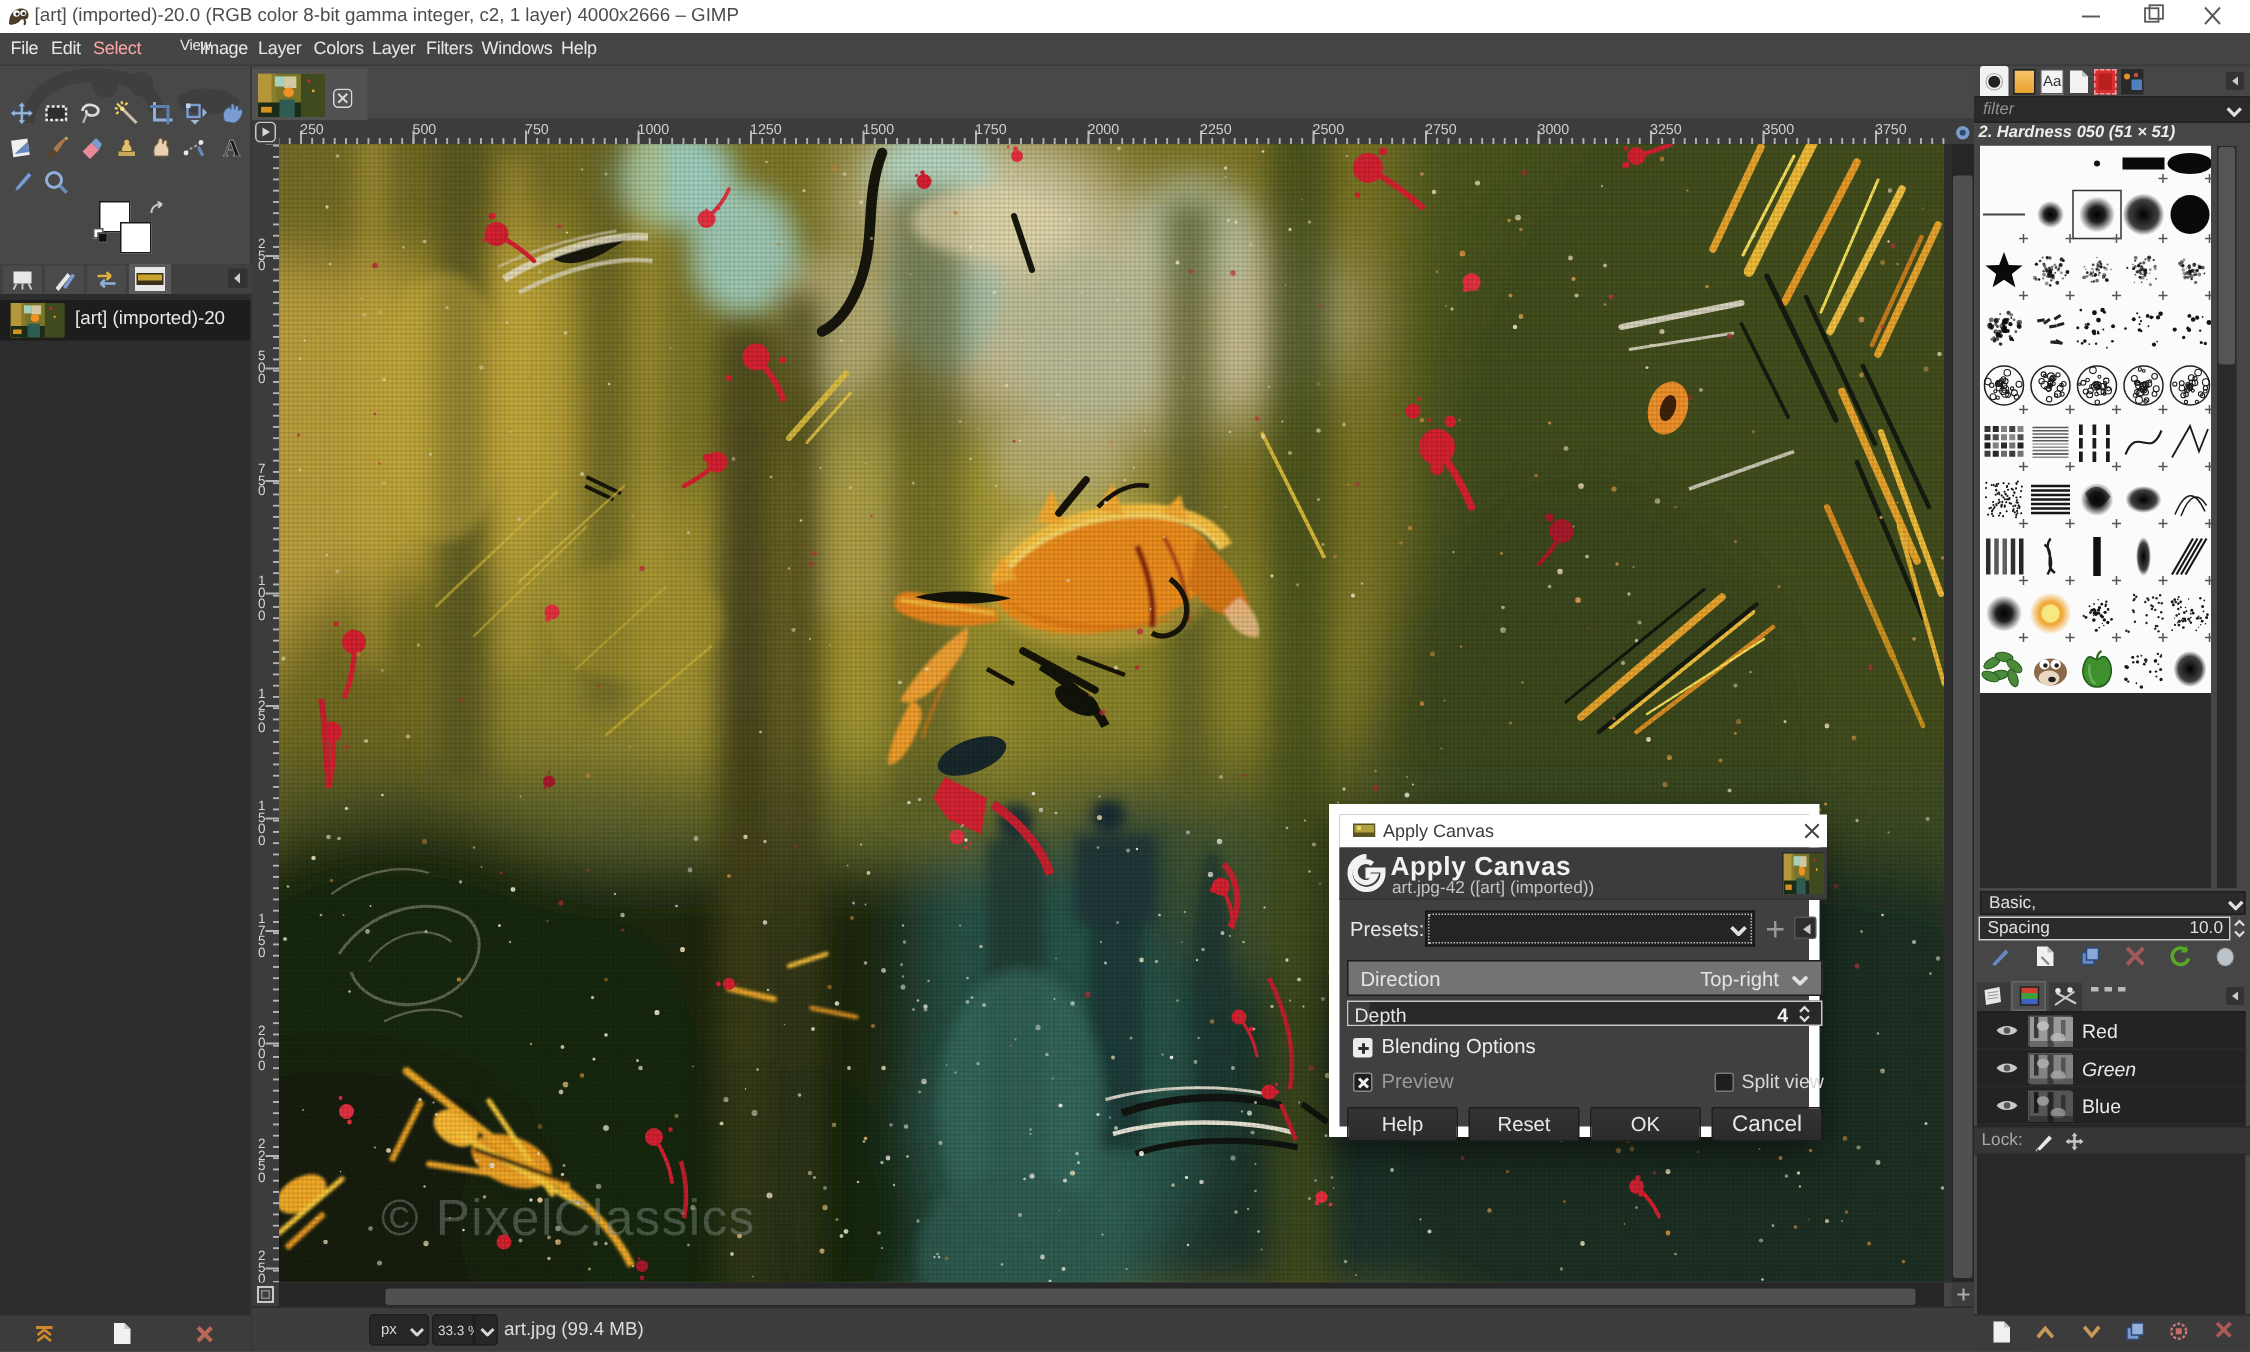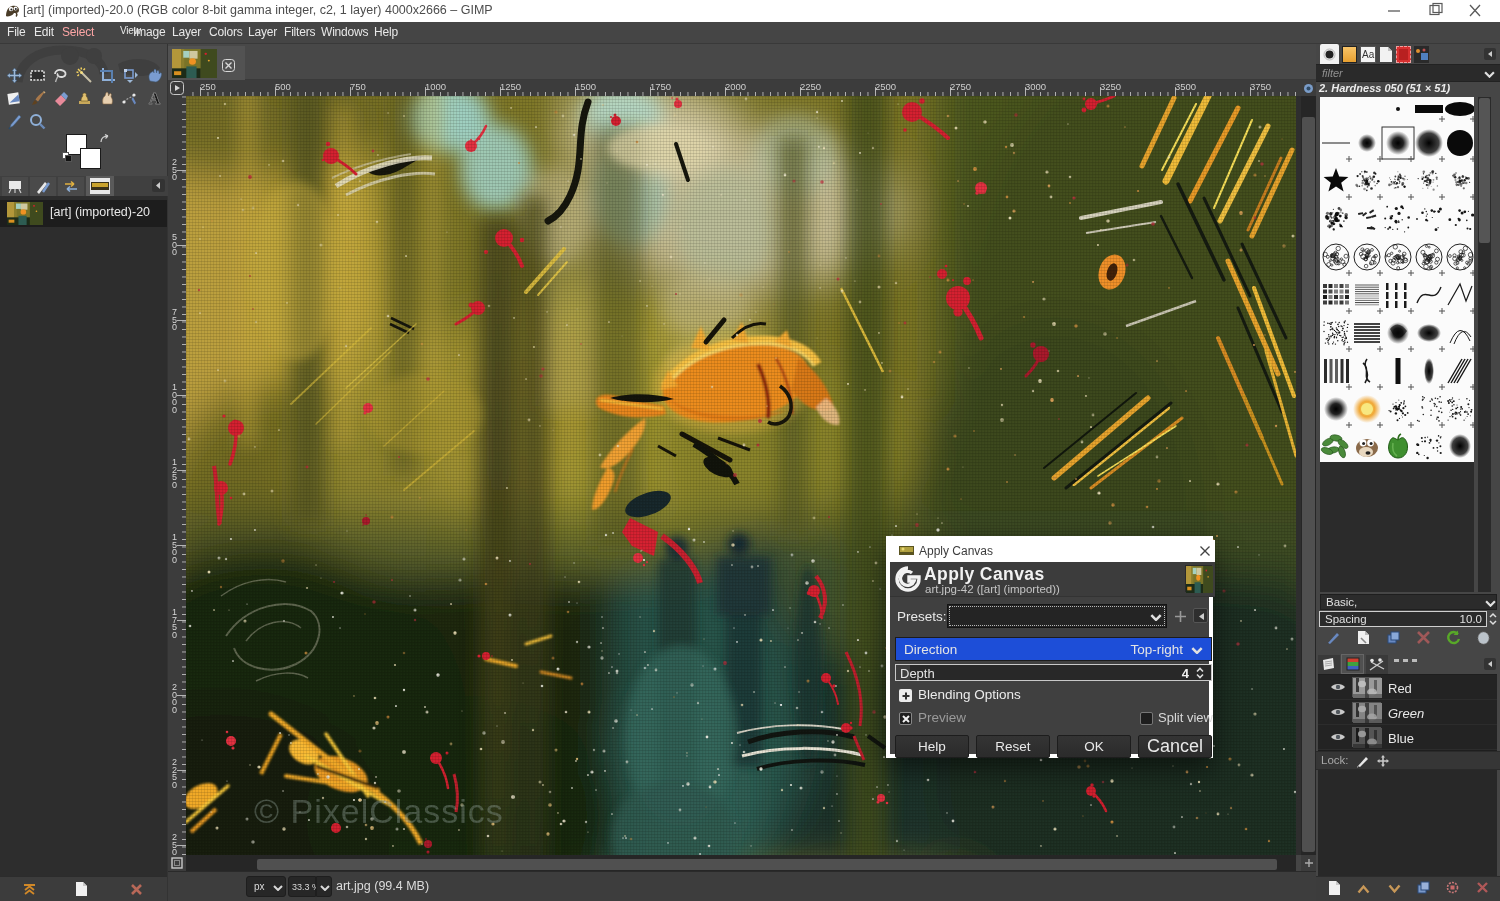--- a/index.html
+++ b/index.html
@@ -2326,21 +2326,21 @@
           <rect x="5" y="2" width="8" height="8" fill="#98b0d8" stroke="#2a4a7a"></rect>
         </svg></div>
       <div class="abs" style="left:129px;top:836px;width:15px;height:16px;"><svg width="15" height="15" viewBox="0 0 15 15">
           <circle cx="7.5" cy="7.5" r="5" fill="none" stroke="#c87878" stroke-width="1.6" stroke-dasharray="2,1.2"></circle>
           <rect x="5.5" y="5.5" width="4" height="4" fill="#c86868"></rect>
         </svg></div>
       <div class="abs" style="left:160px;top:836px;width:15px;height:16px;"><svg width="13" height="13" viewBox="0 0 13 13">
           <path d="M2,2 L11,11 M11,2 L2,11" stroke="#b05858" stroke-width="2.4"></path>
         </svg></div>
     </div>
-    <div class="abs" style="left:886px;top:536px;width:327px;height:222px;background:#404040;border:4px solid #ffffff;box-shadow:0 10px 26px rgba(0,0,0,0.55)">
+    <div class="abs" style="left:886px;top:536px;width:327px;height:222px;background:#404040;border:7px solid #ffffff;box-shadow:0 10px 26px rgba(0,0,0,0.55)">
       <div class="abs" style="left:0;top:0;width:325px;height:22px;background:#ffffff">
         <svg style="position:absolute;left:9px;top:4px" width="15" height="13" viewBox="0 0 15 13">
           <rect x="0" y="2" width="15" height="9" fill="#5a5420"></rect>
           <rect x="1" y="3" width="13" height="5" fill="#b0a040"></rect>
           <circle cx="4" cy="5" r="1.5" fill="#e8d870"></circle>
         </svg>
         <span style="position:absolute;left:29px;top:4px;font-size:12px;color:#3c3c3c">Apply Canvas</span>
         <svg style="position:absolute;left:309px;top:5px" width="12" height="12" viewBox="0 0 12 12">
           <path d="M1.5,1.5 L10.5,10.5 M10.5,1.5 L1.5,10.5" stroke="#444" stroke-width="1.3"></path>
         </svg>
@@ -2377,21 +2377,21 @@
         </div>
       </div>
       <svg class="abs" style="left:284px;top:70px" width="13" height="13" viewBox="0 0 13 13">
         <path d="M6.5,1 V12 M1,6.5 H12" stroke="#999" stroke-width="1.6"></path>
       </svg>
       <div class="abs" style="left:303px;top:68px;width:15px;height:15px;background:#2e2e2e;border:1px solid #555;border-radius:2px">
         <svg style="position:absolute;left:4px;top:4px" width="7" height="7" viewBox="0 0 7 7">
           <path d="M6,0 L1,3.5 L6,7Z" fill="#ccc"></path>
         </svg>
       </div>
-      <div class="abs" style="left:5px;top:97px;width:317px;height:24px;background:#1d4ed8;border:1px solid #1c1c1c">
+      <div class="abs" style="left:5px;top:97px;width:317px;height:24px;background:#737373;border:1px solid #1c1c1c">
         <span style="position:absolute;left:8px;top:4px;font-size:13.5px;color:#e4e4e4">Direction</span>
         <span style="position:absolute;right:28px;top:4px;font-size:13.5px;color:#e4e4e4">Top-right</span>
         <div style="position:absolute;right:8px;top:9px">
           <svg width="12" height="7" viewBox="0 0 10 6" style="display:block">
             <path d="M1,1 L5,5 L9,1" stroke="#e0e0e0" stroke-width="2.2" fill="none"></path>
           </svg>
         </div>
       </div>
       <div class="abs" style="left:5px;top:124px;width:317px;height:17px;background:#282828;border:1px solid #c8c8c8">
         <div style="position:absolute;left:0;top:0;width:14px;height:15px;background:#3e3e3e"></div>
@@ -2412,14 +2412,14 @@
         <svg style="position:absolute;left:1.5px;top:1.5px" width="8" height="8" viewBox="0 0 8 8">
           <path d="M1,1 L7,7 M7,1 L1,7" stroke="#f0f0f0" stroke-width="2"></path>
         </svg>
       </div>
       <span class="abs" style="left:28px;top:170px;font-size:13.5px;color:#9a9a9a">Preview</span>
       <div class="abs" style="left:250px;top:172px;width:13px;height:13px;background:#1e1e1e;border:1px solid #777;border-radius:2px"></div>
       <span class="abs" style="left:268px;top:170px;font-size:13px;color:#d8d8d8;white-space:nowrap">Split view</span>
       <div class="abs" style="left:5px;top:195px;width:74px;height:23px;background:linear-gradient(180deg,#343434,#2b2b2b);border:1px solid #1d1d1d;border-radius:2px;text-align:center"><span style="font-size:13.5px;color:#e8e8e8;line-height:21px">Help</span></div>
       <div class="abs" style="left:86px;top:195px;width:74px;height:23px;background:linear-gradient(180deg,#343434,#2b2b2b);border:1px solid #1d1d1d;border-radius:2px;text-align:center"><span style="font-size:13.5px;color:#e8e8e8;line-height:21px">Reset</span></div>
       <div class="abs" style="left:167px;top:195px;width:74px;height:23px;background:linear-gradient(180deg,#343434,#2b2b2b);border:1px solid #1d1d1d;border-radius:2px;text-align:center"><span style="font-size:13.5px;color:#e8e8e8;line-height:21px">OK</span></div>
-      <div class="abs" style="left:248px;top:195px;width:74px;height:23px;background:linear-gradient(180deg,#343434,#2b2b2b);border:1px solid #1d1d1d;border-radius:2px;text-align:center"><span style="font-size:18px;color:#e8e8e8;line-height:21px">Cancel</span></div>
+      <div class="abs" style="left:248px;top:195px;width:74px;height:23px;background:linear-gradient(180deg,#343434,#2b2b2b);border:1px solid #1d1d1d;border-radius:2px;text-align:center"><span style="font-size:15px;color:#e8e8e8;line-height:21px">Cancel</span></div>
     </div>
   </div>
 </body></html>

